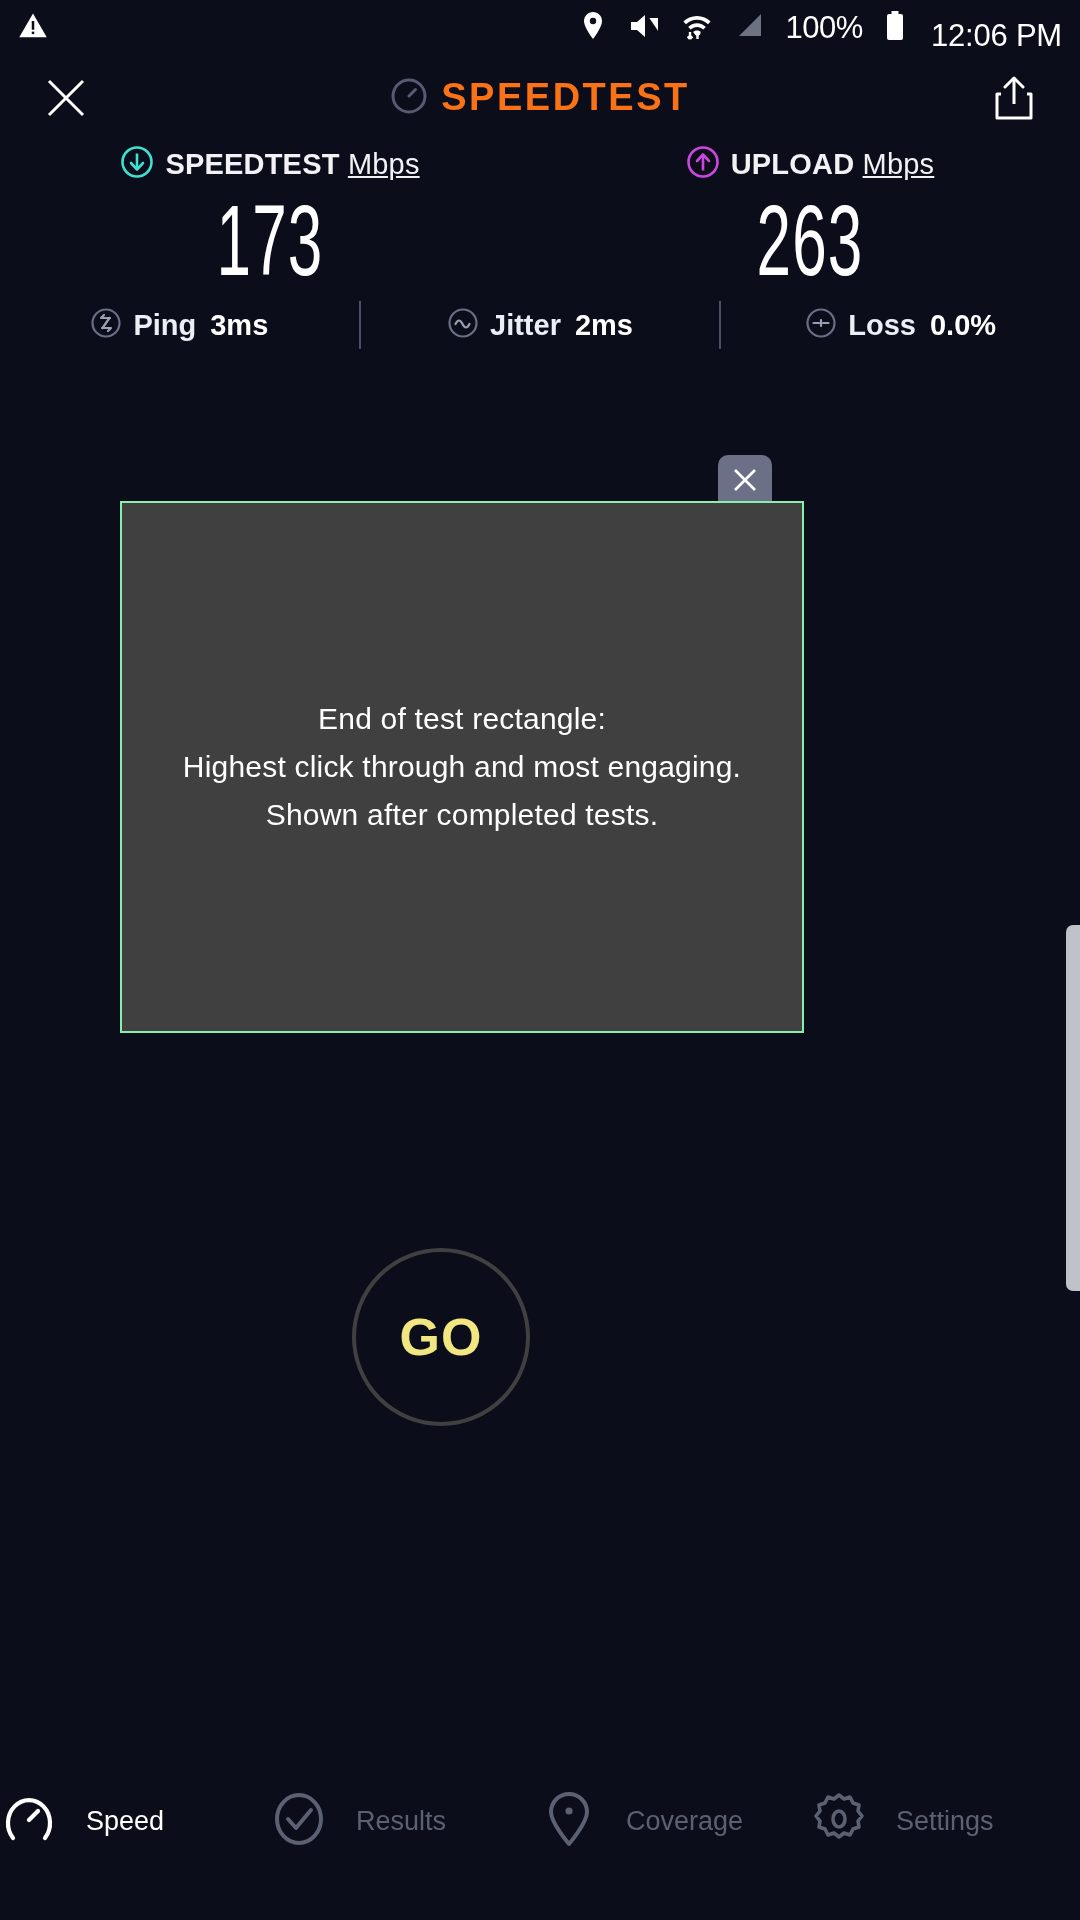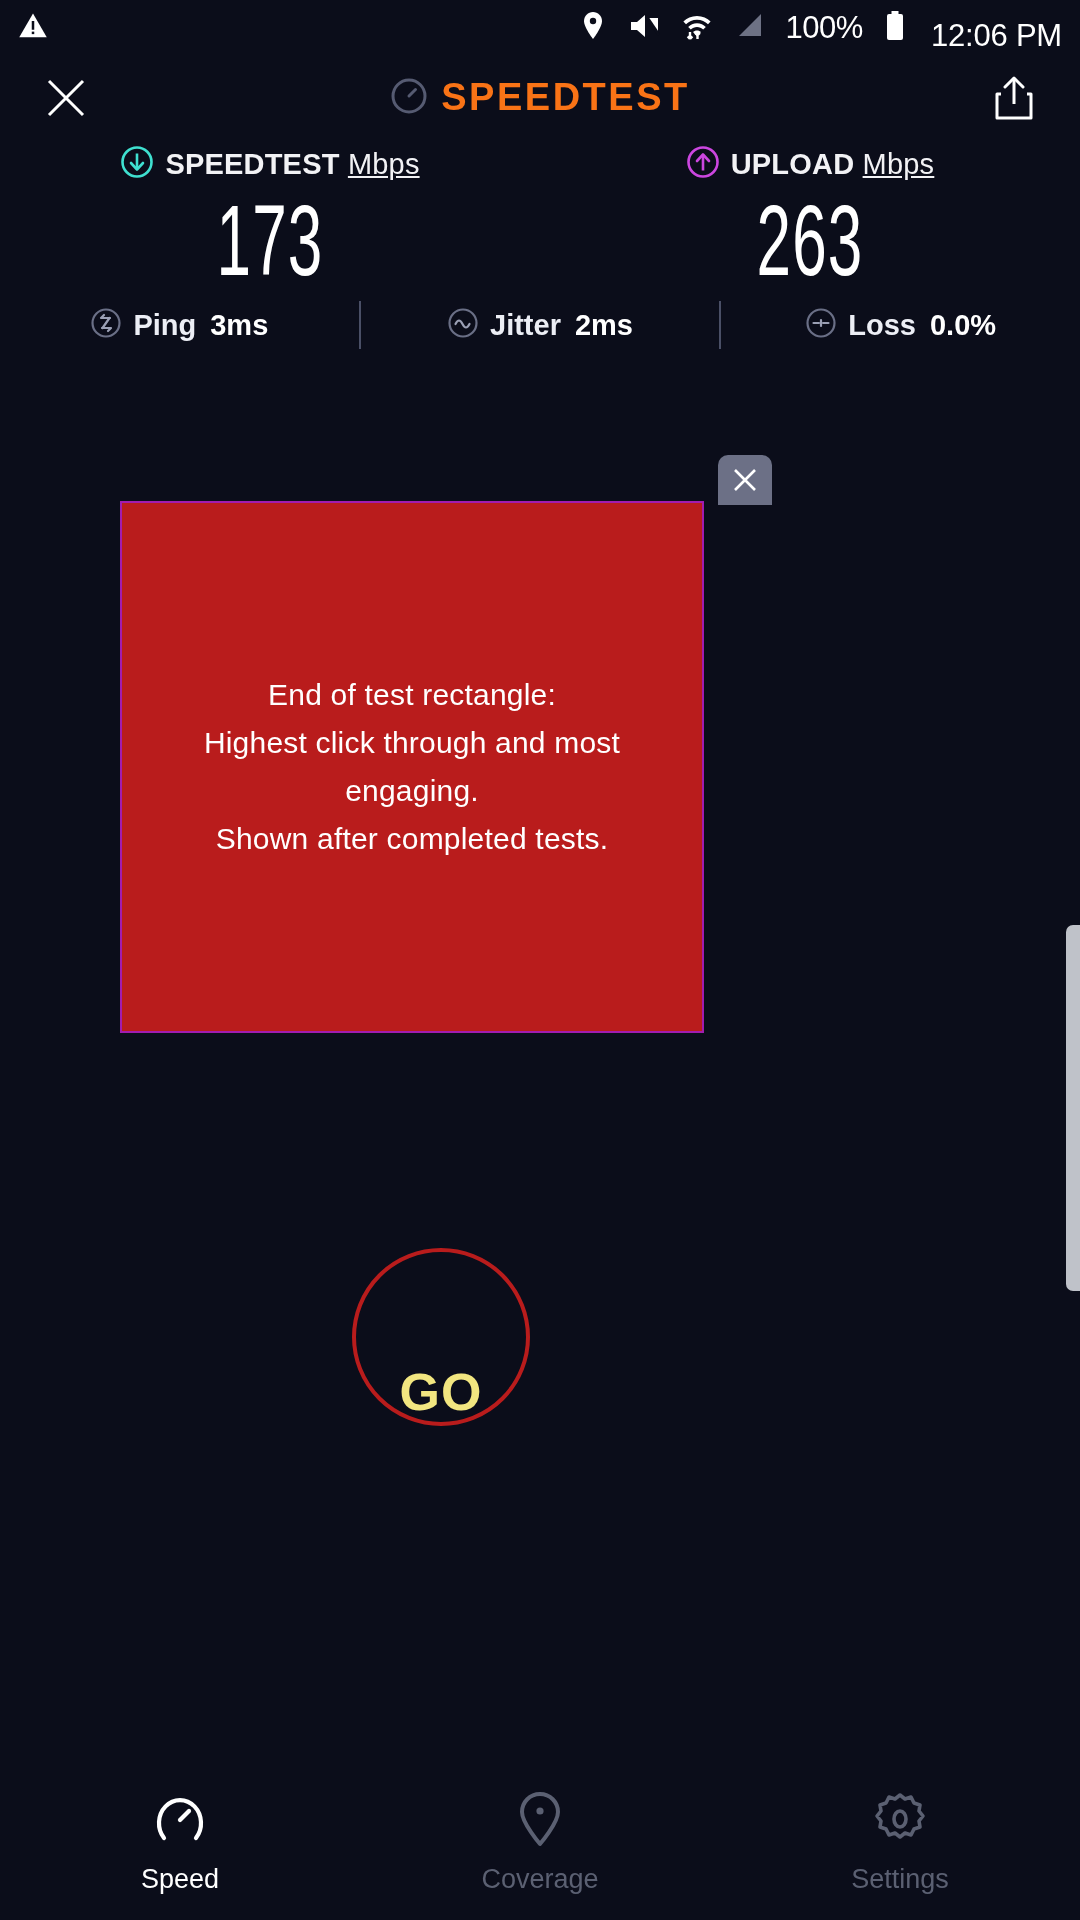--- a/index.html
+++ b/index.html
@@ -149,23 +149,23 @@
   .ad-wrap {
     position: absolute;
     left: 120px;
     top: 501px;
     width: 642px;
     height: 532px;
   }
   .ad-box {
     position: absolute;
     left: 0; top: 0;
-    width: 584px; height: 532px;
-    background: #b91c1c;
-    border: 2px solid #a21caf;
+    width: 684px; height: 532px;
+    background: #404040;
+    border: 2px solid #86efac;
     display: flex;
     align-items: center;
     justify-content: center;
   }
   .ad-text {
     text-align: center;
     font-size: 30px;
     line-height: 48px;
     color: #ffffff;
     letter-spacing: 0.2px;
@@ -196,24 +196,24 @@
     border-radius: 7px 0 0 7px;
   }
 
   
   .go-btn {
     position: absolute;
     left: 352px;
     top: 1248px;
     width: 178px;
     height: 178px;
-    border: 4px solid #b91c1c;
+    border: 4px solid #404040;
     border-radius: 50%;
     display: flex;
-    align-items: flex-end;
+    align-items: center;
     justify-content: center;
     cursor: pointer;
     background: transparent;
   }
   .go-label {
     font-size: 52px;
     font-weight: bold;
     color: #f2e680;
     letter-spacing: 1px;
   }
@@ -226,23 +226,22 @@
     width: 1080px;
     height: 144px;
     display: flex;
     align-items: flex-start;
     padding-top: 14px;
     background: #0b0d1a;
   }
   .nav-item {
     flex: 1;
     display: flex;
-    flex-direction: column;
-    align-items: center;
-    gap: 12px;
+    align-items: center;
+    gap: 28px;
     cursor: pointer;
   }
   .nav-label {
     font-size: 27px;
     color: #5b6072;
   }
   .nav-item.active .nav-label { color: #ffffff; }
 </style>
 </head>
 <body>
@@ -425,20 +424,29 @@
     <div class="nav-item active">
       <span class="ic">
         <svg width="58" height="58" viewBox="0 0 58 58">
           <path d="M13 48 A21 23 0 1 1 45 48" stroke="#ffffff" stroke-width="4.2" fill="none" stroke-linecap="round"></path>
           <path d="M29 30 L38 21" stroke="#ffffff" stroke-width="4.2" fill="none" stroke-linecap="round"></path>
         </svg>
       </span>
       <span class="nav-label">Speed</span>
     </div>
 
+    <div class="nav-item">
+      <span class="ic">
+        <svg width="58" height="58" viewBox="0 0 58 58">
+          <ellipse cx="29" cy="29" rx="22" ry="24" stroke="#5b6072" stroke-width="4" fill="none"></ellipse>
+          <path d="M18 29 L26 38 L41 20" stroke="#5b6072" stroke-width="4" fill="none" stroke-linejoin="round" stroke-linecap="round"></path>
+        </svg>
+      </span>
+      <span class="nav-label">Results</span>
+    </div>
 
     <div class="nav-item">
       <span class="ic">
         <svg width="58" height="58" viewBox="0 0 58 58">
           <path d="M29 4 C19 4 11 12 11 22 C11 33 29 54 29 54 C29 54 47 33 47 22 C47 12 39 4 29 4 Z" stroke="#5b6072" stroke-width="4" fill="none" stroke-linejoin="round"></path>
           <circle cx="29" cy="21" r="3.6" fill="#5b6072"></circle>
         </svg>
       </span>
       <span class="nav-label">Coverage</span>
     </div>

